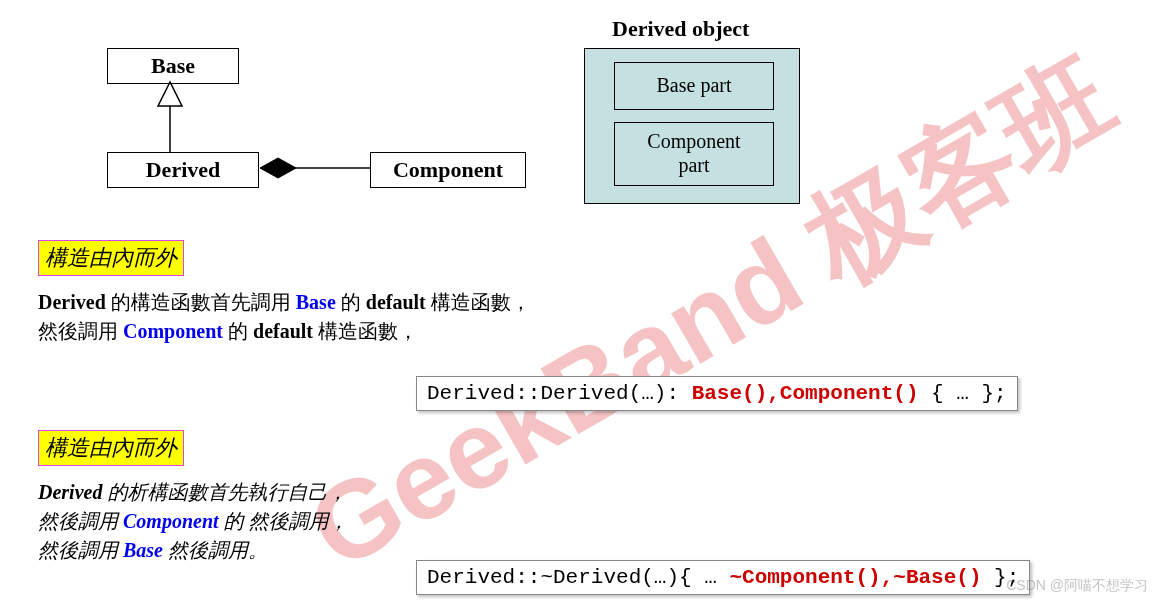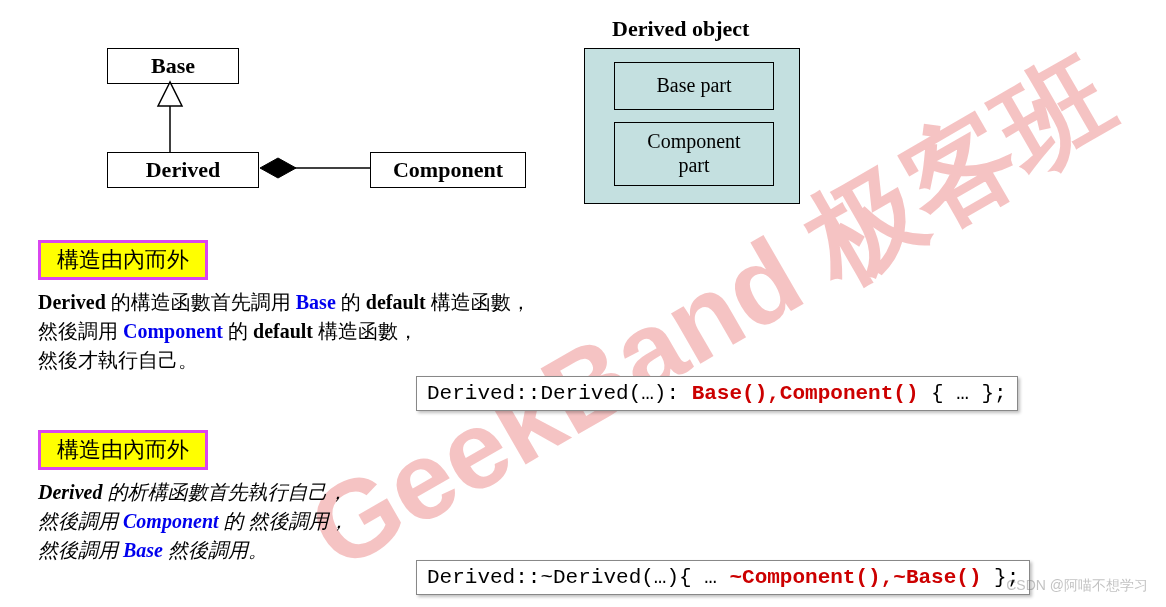--- a/index.html
+++ b/index.html
@@ -53,23 +53,24 @@
     background: #c4e0e0;
     border: 1.5px solid #000;
     text-align: center;
     font-size: 20px;
     padding-top: 6px;
     line-height: 1.2;
   }
   .hl {
     display: inline-block;
     background: #ffff00;
-    border: 3px solid #d946ef;
-    padding: 2px 16px;
+    border: 1px solid #d946ef;
+    padding: 2px 6px;
     font-size: 22px;
+    font-style: italic;
   }
   .section { position: absolute; }
   .para {
     font-size: 20px;
     line-height: 1.45;
   }
   .blue { color: #0000ee; font-weight: bold; }
   .bold { font-weight: bold; }
   .codebox {
     position: absolute;
@@ -117,21 +118,20 @@
     <span>Component</span><br>
     <span>part</span>
   </div>
 
   <div class="section" style="left:38px; top:240px;">
     <span class="hl">構造由內而外</span>
   </div>
   <div class="section para" style="left:38px; top:288px;">
     <span class="bold">Derived </span><span>的構造函數首先調用 </span><span class="blue">Base</span><span> 的 </span><span class="bold">default </span><span>構造函數，</span><br>
     <span>然後調用 </span><span class="blue">Component</span><span> 的 </span><span class="bold">default </span><span>構造函數，</span><br>
-    <span>然後才執行自己。</span>
   </div>
 
   <div class="codebox" style="left:416px; top:376px;">
     <span>Derived::Derived(…): </span><span class="red">Base(),Component()</span><span> { … };</span>
   </div>
 
   <div class="section" style="left:38px; top:430px;">
     <span class="hl">構造由內而外</span>
   </div>
   <div class="section para" style="left:38px; top:478px;font-style:italic;">

